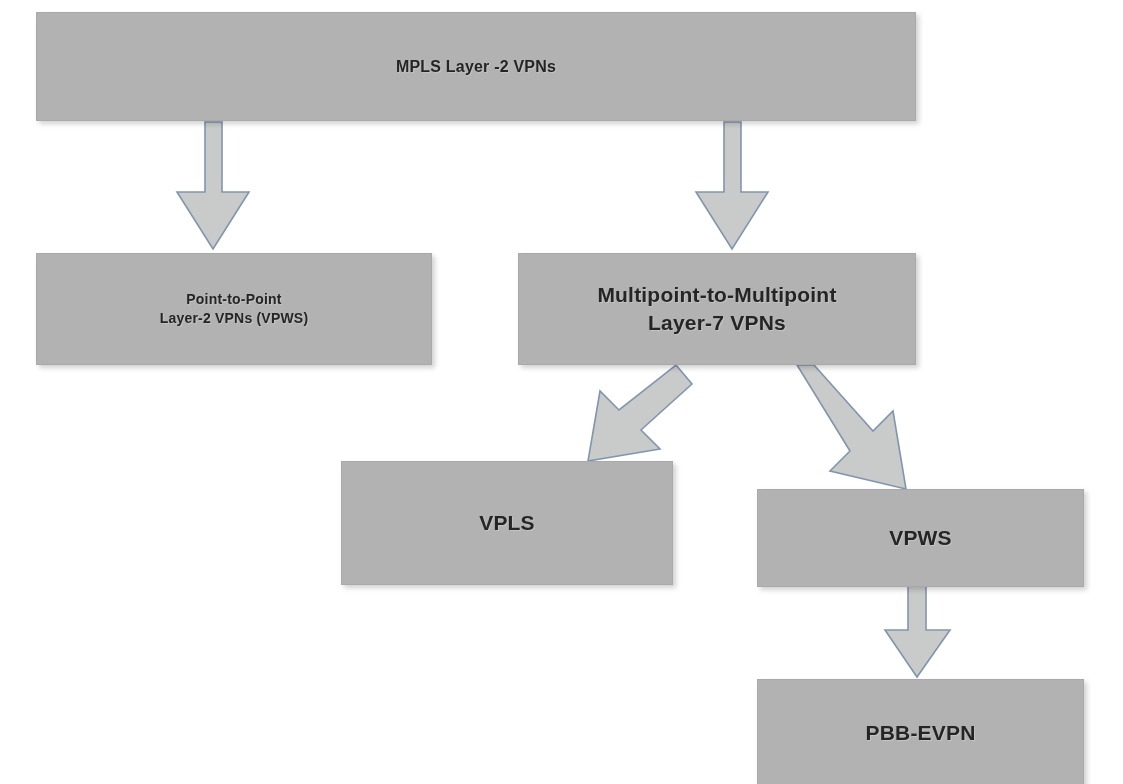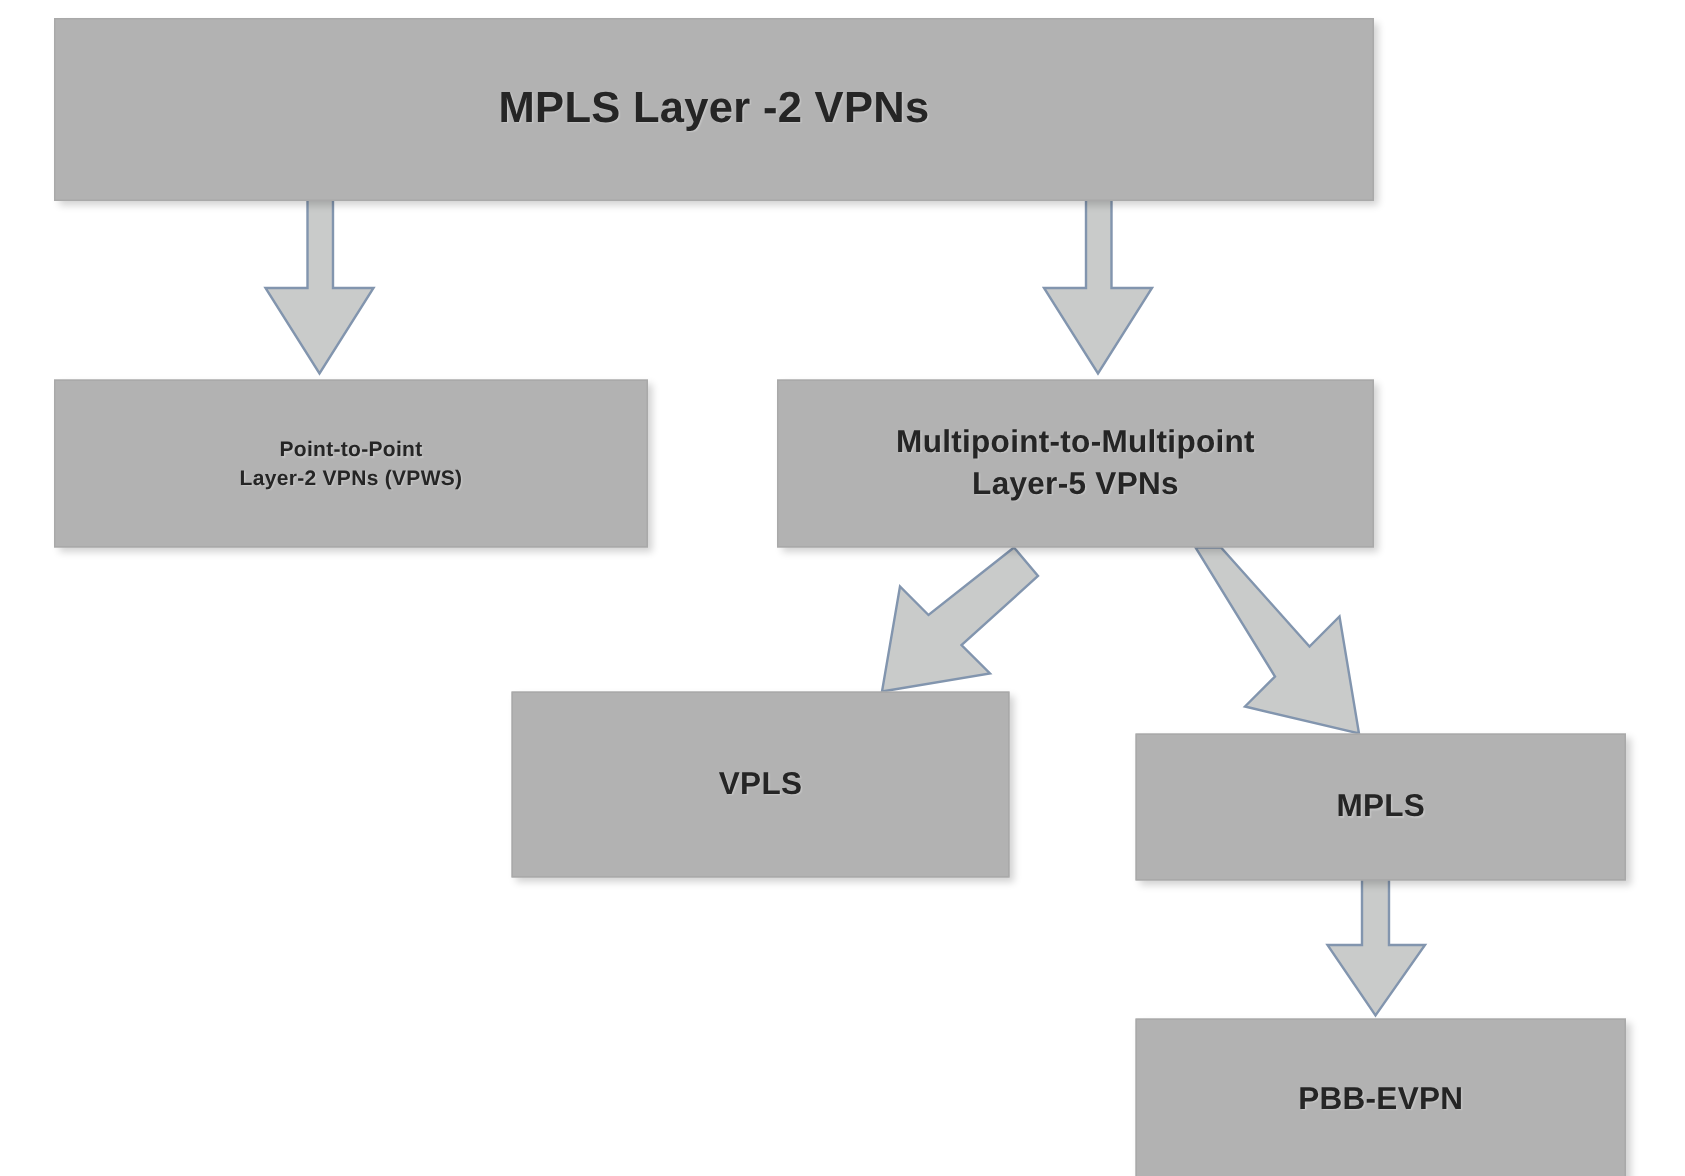--- a/index.html
+++ b/index.html
@@ -29,21 +29,21 @@
     text-align: center;
     color: #252525;
     font-weight: bold;
     letter-spacing: 0.2px;
     text-shadow: 1px 1px 1px rgba(255,255,255,0.25);
   }
   .node .label {
     line-height: 1.35;
     white-space: pre-line;
   }
-  #node-root      { left: 36px;  top: 12px;  width: 880px; height: 122px; font-size: 29px; }
+  #node-root      { left: 36px;  top: 12px;  width: 880px; height: 109px; font-size: 16px; }
   #node-p2p       { left: 36px;  top: 253px; width: 396px; height: 112px; font-size: 14px; }
   #node-mp2mp     { left: 518px; top: 253px; width: 398px; height: 112px; font-size: 21px; }
   #node-vpls      { left: 341px; top: 461px; width: 332px; height: 124px;  font-size: 21px; }
   #node-evpn      { left: 757px; top: 489px; width: 327px; height: 98px;  font-size: 21px; }
   #node-pbb-evpn  { left: 757px; top: 679px; width: 327px; height: 108px;  font-size: 21px; }
 
   .arrow-layer {
     position: absolute;
     left: 0; top: 0;
     width: 1123px;
@@ -79,28 +79,28 @@
     <span class="label">MPLS Layer -2 VPNs</span>
   </div>
 
   <div class="node" id="node-p2p">
     <span class="label">Point-to-Point
 Layer-2 VPNs (VPWS)</span>
   </div>
 
   <div class="node" id="node-mp2mp">
     <span class="label">Multipoint-to-Multipoint
-Layer-5 VPNs</span>
+Layer-7 VPNs</span>
   </div>
 
   <div class="node" id="node-vpls">
     <span class="label">VPLS</span>
   </div>
 
   <div class="node" id="node-evpn">
-    <span class="label">MPLS</span>
+    <span class="label">VPWS</span>
   </div>
 
   <div class="node" id="node-pbb-evpn">
     <span class="label">PBB-EVPN</span>
   </div>
 
 </div>
 
 </body></html>

